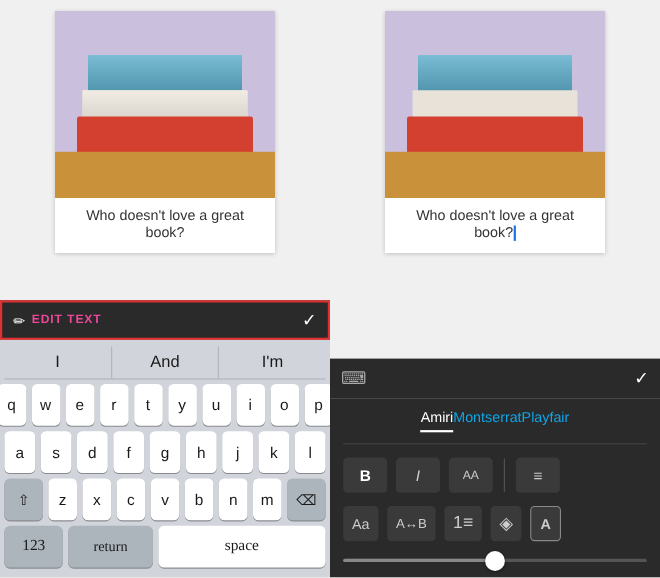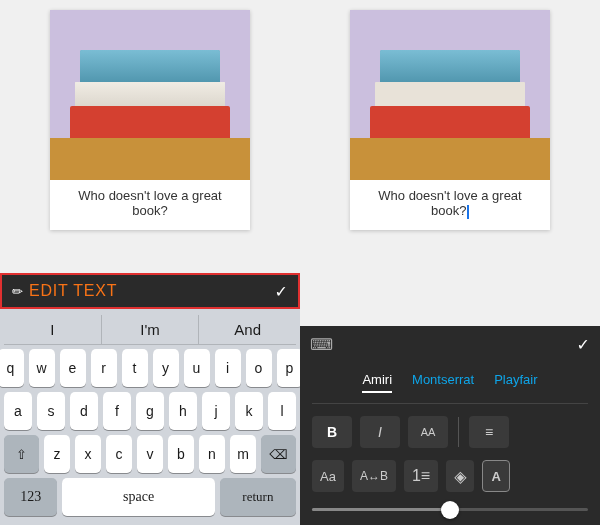--- a/index.html
+++ b/index.html
@@ -69,23 +69,23 @@
       border: 2.5px solid #e03030;
     }
 
     .edit-text-bar .pencil-icon {
       color: white;
       font-size: 13px;
       margin-right: 6px;
     }
 
     .edit-text-label {
-      color: #f97316;
-      font-size: 16px;
-      font-weight: 400;
+      color: #ec4899;
+      font-size: 11px;
+      font-weight: 700;
       letter-spacing: 0.8px;
       flex: 1;
     }
 
     .checkmark-left {
       color: white;
       font-size: 16px;
     }
 
     .keyboard-area {
@@ -233,21 +233,20 @@
     }
 
     .format-panel {
       background: #2a2a2a;
       padding: 10px 12px;
     }
 
     .font-row {
       display: flex;
       justify-content: center;
-      gap: 20px;
       margin-bottom: 12px;
       border-bottom: 1px solid #444;
       padding-bottom: 10px;
     }
 
     .font-option {
       color: #0ea5e9;
       font-size: 13px;
       cursor: pointer;
       padding-bottom: 4px;
@@ -401,22 +400,22 @@
   <div class="edit-text-bar">
     <span class="pencil-icon">✏</span>
     <span class="edit-text-label">EDIT TEXT</span>
     <span class="checkmark-left">✓</span>
   </div>
 
   <div class="keyboard-area">
 
     <div class="word-suggestions">
       <div class="word-suggestion">I</div>
+      <div class="word-suggestion">And</div>
       <div class="word-suggestion">I'm</div>
-      <div class="word-suggestion">And</div>
     </div>
 
     <div class="key-row">
       <div class="key">q</div>
       <div class="key">w</div>
       <div class="key">e</div>
       <div class="key">r</div>
       <div class="key">t</div>
       <div class="key">y</div>
       <div class="key">u</div>
@@ -444,22 +443,22 @@
       <div class="key">c</div>
       <div class="key">v</div>
       <div class="key">b</div>
       <div class="key">n</div>
       <div class="key">m</div>
       <div class="key dark wide">⌫</div>
     </div>
 
     <div class="key-row bottom-row">
       <div class="key dark num-key">123</div>
+      <div class="key dark return-key">return</div>
       <div class="key space">space</div>
-      <div class="key dark return-key">return</div>
     </div>
   </div>
 </div>
 
 <div class="right-panel">
   <div class="document-area-right">
     <div class="page-right">
       <div class="book-image-right">
         <svg width="200" height="170" viewBox="0 0 200 170" xmlns="http://www.w3.org/2000/svg">
           <rect width="200" height="170" fill="#cbbfde"></rect>

